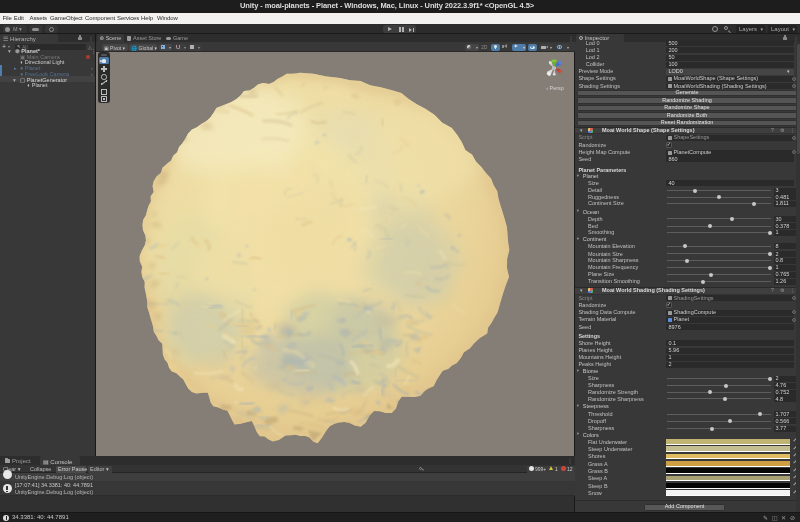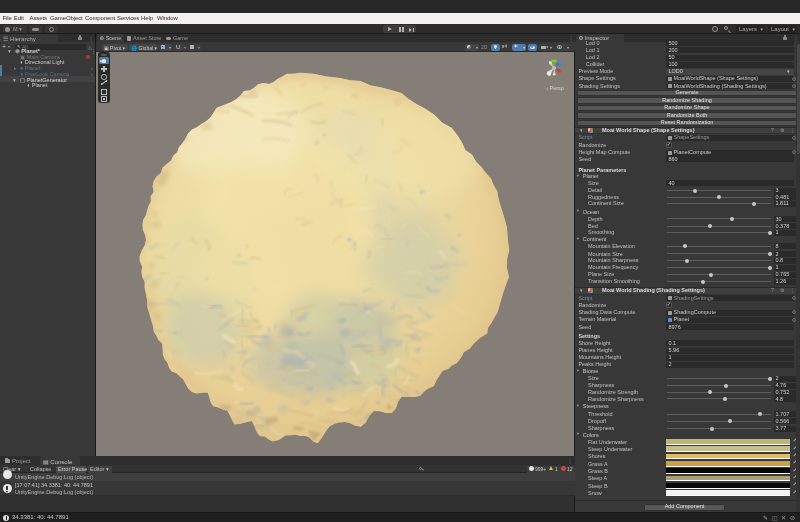--- a/index.html
+++ b/index.html
@@ -6,20 +6,23 @@
   body{width:800px;height:522px;overflow:hidden;background:#282828;
        font-family:"Liberation Sans",sans-serif;-webkit-font-smoothing:antialiased;}
   .abs{position:absolute;}
   #app{position:relative;width:800px;height:522px;}
   .tt{white-space:nowrap;}
 </style>
 </head>
 <body>
 <div id="app">
 
+  <div class="abs" style="left:0;top:0;width:800px;height:13px;background:#1d1d1d;">
+    <div class="abs tt" style="left:0;top:1px;width:774px;text-align:center;font-size:7.5px;font-weight:bold;color:#dedede;letter-spacing:-0.1px;">Unity - moai-planets - Planet - Windows, Mac, Linux - Unity 2022.3.9f1* &lt;OpenGL 4.5&gt;</div>
+  </div>
 
   <div class="abs" style="left:0;top:13px;width:800px;height:11px;background:#f3f2f0;">
     <span class="tt abs" style="left:2.5px;top:1.5px;font-size:6px;letter-spacing:-0.1px;color:#2d2d2d;">File</span>
     <span class="tt abs" style="left:13.8px;top:1.5px;font-size:6px;letter-spacing:-0.1px;color:#2d2d2d;">Edit</span>
     <span class="tt abs" style="left:29.5px;top:1.5px;font-size:6px;letter-spacing:-0.1px;color:#2d2d2d;">Assets</span>
     <span class="tt abs" style="left:50px;top:1.5px;font-size:6px;letter-spacing:-0.1px;color:#2d2d2d;">GameObject</span>
     <span class="tt abs" style="left:85px;top:1.5px;font-size:6px;letter-spacing:-0.1px;color:#2d2d2d;">Component</span>
     <span class="tt abs" style="left:117px;top:1.5px;font-size:6px;letter-spacing:-0.1px;color:#2d2d2d;">Services</span>
     <span class="tt abs" style="left:141px;top:1.5px;font-size:6px;letter-spacing:-0.1px;color:#2d2d2d;">Help</span>
     <span class="tt abs" style="left:157px;top:1.5px;font-size:6px;letter-spacing:-0.1px;color:#2d2d2d;">Window</span>

